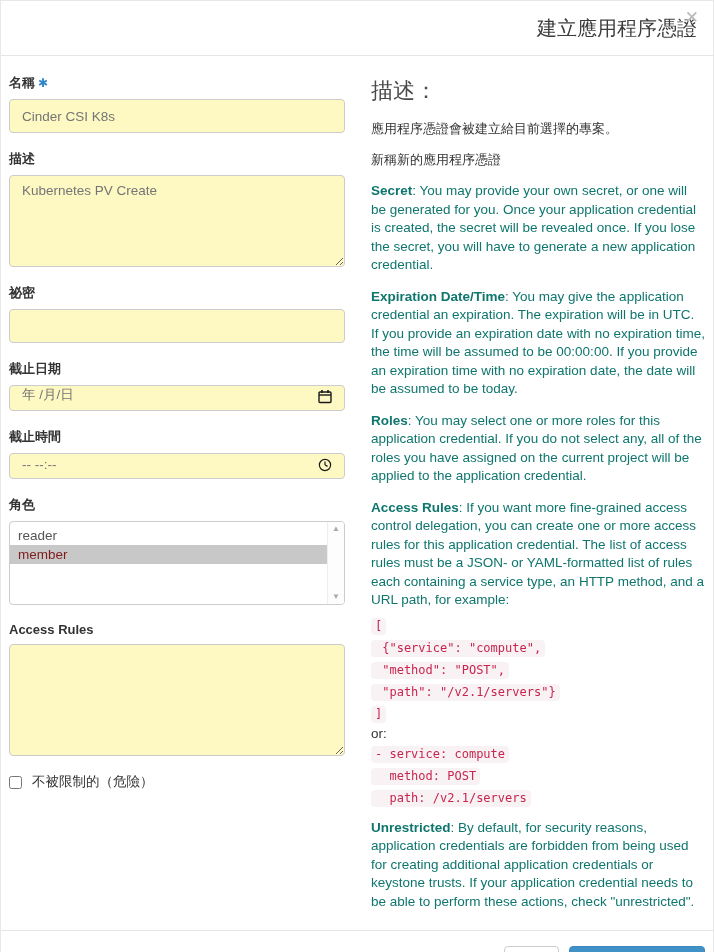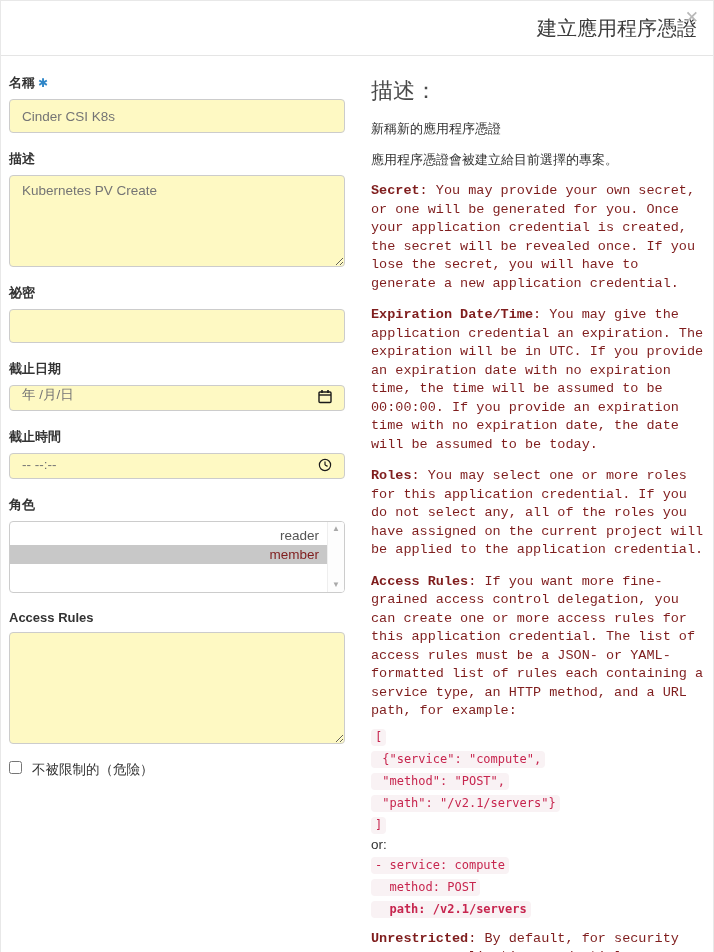--- a/index.html
+++ b/index.html
@@ -53,46 +53,46 @@
   .textarea.rules { height:112px; }
   .fake-input {
     height:26px; display:flex; align-items:flex-end; justify-content:space-between;
     cursor:text;
   }
   .fake-input .ph { color:#757575; }
   .fake-input svg { flex:none; }
 
   
   .roles-select {
-    width:100%; height:72px;
+    width:100%; height:84px;
     border:1px solid #ccc; border-radius:4px;
-    display:flex; overflow:hidden; background:#fff;text-align:right;
+    display:flex; overflow:hidden; background:#fff;
   }
   .roles-options { flex:1; padding:4px 0 0 0; }
   .role-option {
     font-size:13.5px; color:#555; padding:1px 8px; line-height:17px;
     cursor:default; white-space:nowrap;
   }
   .role-option.selected { background:#c8c8c8; color:#7f1d1d; }
   .roles-scrollbar {
     width:17px; flex:none; border-left:1px solid #eee;
     display:flex; flex-direction:column; justify-content:space-between;
     align-items:center; padding:3px 0; background:#fdfdfd;
   }
   .sb-arrow { font-size:8px; color:#a9a9a9; line-height:1; }
 
   
-  .checkbox-row { display:flex; margin-top:2px; }
+  .checkbox-row { display:flex; align-items:center; margin-top:2px; }
   .checkbox-row input { width:13px; height:13px; margin-right:10px; }
   .checkbox-row .cb-label { font-size:13.5px; color:#333; }
 
   
   .help-heading { font-size:22px; font-weight:400; color:#4a4a4a; margin:2px 0 14px 0; }
   .help-intro { font-size:13px; color:#333; margin-bottom:13px; }
-  .col-help p.sec { font-size:13.5px; line-height:18.5px; color:#7f1d1d; margin-bottom:13px;font-family:Liberation Mono, monospace; }
+  .col-help p.sec { font-size:13.5px; line-height:18.5px; color:#0f766e; margin-bottom:13px; }
   .col-help p.sec b { font-weight:700; }
   .code-line {
     display:block; margin:0 0 3px 0;
   }
   .code-line code {
     display:inline-block;
     font-family:"DejaVu Sans Mono","Liberation Mono",monospace;
     font-size:12px; line-height:15px;
     color:#c7254e; background:#f9f2f4;
     padding:1px 4px; border-radius:4px;
@@ -191,42 +191,42 @@
 
       <div class="checkbox-row">
         <input type="checkbox" style="">
         <span class="cb-label">不被限制的（危險）</span>
       </div>
 
     </div>
 
     <div class="col-help">
       <div class="help-heading">描述：</div>
+      <p class="help-intro">應用程序憑證會被建立給目前選擇的專案。</p>
       <p class="help-intro">新稱新的應用程序憑證</p>
-      <p class="help-intro">應用程序憑證會被建立給目前選擇的專案。</p>
 
       <p class="sec"><b>Secret</b><span>: You may provide your own secret, or one will be generated for you. Once your application credential is created, the secret will be revealed once. If you lose the secret, you will have to generate a new application credential.</span></p>
 
       <p class="sec"><b>Expiration Date/Time</b><span>: You may give the application credential an expiration. The expiration will be in UTC. If you provide an expiration date with no expiration time, the time will be assumed to be 00:00:00. If you provide an expiration time with no expiration date, the date will be assumed to be today.</span></p>
 
       <p class="sec"><b>Roles</b><span>: You may select one or more roles for this application credential. If you do not select any, all of the roles you have assigned on the current project will be applied to the application credential.</span></p>
 
       <p class="sec" style="margin-bottom:6px;"><b>Access Rules</b><span>: If you want more fine-grained access control delegation, you can create one or more access rules for this application credential. The list of access rules must be a JSON- or YAML-formatted list of rules each containing a service type, an HTTP method, and a URL path, for example:</span></p>
 
       <span class="code-line"><code>[</code></span>
       <span class="code-line"><code> {"service": "compute",</code></span>
       <span class="code-line"><code> "method": "POST",</code></span>
       <span class="code-line"><code> "path": "/v2.1/servers"}</code></span>
       <span class="code-line"><code>]</code></span>
 
       <div class="or-line">or:</div>
 
       <span class="code-line"><code>- service: compute</code></span>
       <span class="code-line"><code>  method: POST</code></span>
-      <span class="code-line" style="margin-bottom:12px;font-weight:bold;"><code>  path: /v2.1/servers</code></span>
+      <span class="code-line" style="margin-bottom:12px;"><code>  path: /v2.1/servers</code></span>
 
       <p class="sec"><b>Unrestricted</b><span>: By default, for security reasons, application credentials are forbidden from being used for creating additional application credentials or keystone trusts. If your application credential needs to be able to perform these actions, check "unrestricted".</span></p>
     </div>
 
   </div>
 
   <div class="modal-footer">
     <button class="btn btn-default">取消</button>
     <button class="btn btn-primary">建立應用程序憑證</button>
   </div>

